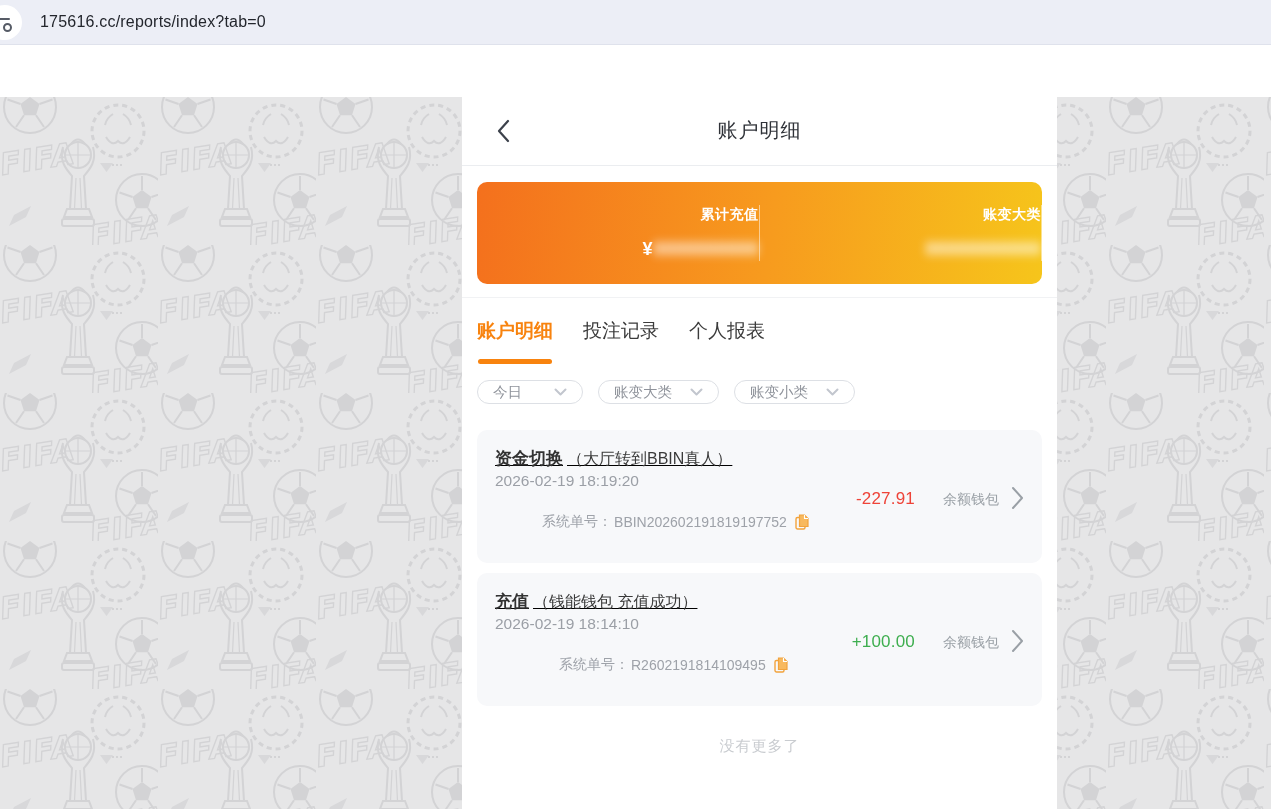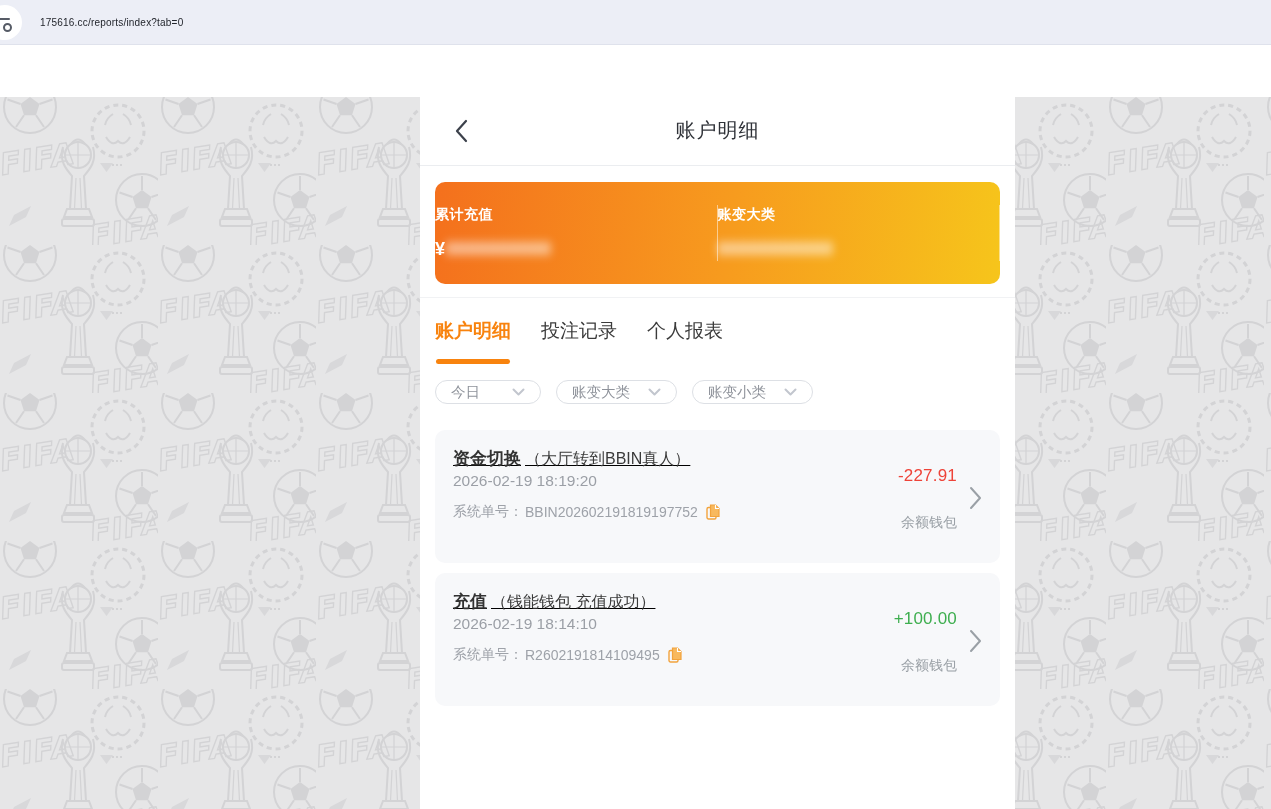--- a/index.html
+++ b/index.html
@@ -4,39 +4,39 @@
 <style>
   * { margin:0; padding:0; box-sizing:border-box; }
   html,body { width:1271px; height:809px; background:#fff; font-family:"Liberation Sans","DejaVu Sans",sans-serif; overflow:hidden; }
 
   
   .browser-bar { position:relative; height:45px; background:#eceef6; border-bottom:1px solid #dfe2ec; display:flex; align-items:center; padding-left:40px; }
   .favicon-circle { position:absolute; left:-13px; top:5px; width:35px; height:35px; border-radius:50%; background:#fff; display:flex; align-items:center; justify-content:center; }
   .favicon-glyph { width:12px; height:12px; position:relative; }
   .favicon-glyph::before { content:""; position:absolute; left:0; top:1px; width:11px; height:2.5px; background:#565b66; border-radius:1px; }
   .favicon-glyph::after { content:""; position:absolute; left:4px; top:6px; width:5px; height:5px; border:2px solid #565b66; border-radius:50%; }
-  .url-text { font-size:10px; color:#23262d; letter-spacing:.2px; }
+  .url-text { font-size:16px; color:#23262d; letter-spacing:.2px; }
 
   
   .page { position:relative; height:764px; background:#fff; }
   .pattern-layer { position:absolute; left:0; right:0; top:52px; bottom:0; }
   .pattern-layer svg { display:block; width:100%; height:100%; }
 
   
-  .app { position:absolute; left:420px; top:0; width:595px; height:764px; background:#fff; }
+  .app { position:absolute; left:462px; top:0; width:595px; height:764px; background:#fff; }
 
   .app-header { height:121px; border-bottom:1px solid #ebedf0; position:relative; }
   .header-row { position:absolute; left:0; right:0; bottom:0; height:69px; display:flex; align-items:center; justify-content:center; }
   .back-btn { position:absolute; left:28px; top:50%; transform:translateY(-50%); width:26px; height:26px; display:flex; align-items:center; justify-content:center; cursor:pointer; }
   .page-title { font-size:20px; color:#2f3238; font-weight:500; letter-spacing:1px; }
 
   
   .summary-section { padding:16px 15px 13px; }
   .gradient-card { height:102px; border-radius:10px; background:linear-gradient(97deg,#f4701d 0%,#f79b1e 52%,#f6c51b 100%); display:flex; align-items:center; }
-  .sum-col { flex:1; text-align:left; color:#fff; }
+  .sum-col { flex:1; text-align:right; color:#fff; }
   .sum-divider { width:1px; height:56px; background:rgba(255,255,255,.5); }
   .sum-label { font-size:14px; font-weight:bold; margin-bottom:15px; letter-spacing:.5px; }
   .sum-value { font-size:18px; font-weight:bold; height:22px; }
   .masked { display:inline-block; filter:blur(5px); color:rgba(255,255,255,.92); letter-spacing:.5px; max-width:128px; overflow:hidden; vertical-align:bottom; }
   .yen { margin-right:1px; }
 
   
   .tabs-section { border-top:1px solid #f1f2f4; padding:20px 15px 0; }
   .tabs { display:flex; gap:30px; }
   .tab { position:relative; font-size:19px; color:#3b3b3b; padding-bottom:20px; cursor:pointer; }
@@ -50,25 +50,25 @@
   .pill-wide { width:121px; }
 
   
   .list-section { padding:26px 15px 0; }
   .txn-card { background:#f7f8fa; border-radius:10px; min-height:133px; padding:17px 18px 15px; display:flex; margin-bottom:10px; cursor:pointer; }
   .txn-left { flex:1; min-width:0; }
   .txn-title-row { display:flex; align-items:baseline;text-decoration:underline; }
   .txn-title { font-size:17px; font-weight:bold; color:#333; }
   .txn-subtitle { font-size:16px; color:#3a3a3a; margin-left:4px; }
   .txn-date { margin-top:2px; font-size:15.5px; color:#9b9fa6; }
-  .txn-order { margin-top:13px; font-size:14px; color:#9ea2a9; display:flex; align-items:center; }
+  .txn-order { margin-top:23px; font-size:14px; color:#9ea2a9; display:flex; align-items:center;justify-content:center; }
   .order-no { margin-left:2px; }
   .copy-btn { margin-left:8px; display:flex; align-items:center; cursor:pointer; }
   .txn-right { display:flex; align-items:center; gap:12px; }
-  .txn-right-stack { display:flex; flex-direction:column; align-items:flex-end; gap:28px; padding-top:3px; }
+  .txn-right-stack { display:flex; flex-direction:row; align-items:flex-end; gap:28px; padding-top:3px; }
   .txn-amount { font-size:17px; letter-spacing:.2px; }
   .amount-neg { color:#ee4338; }
   .amount-pos { color:#3eae4f; }
   .txn-wallet { font-size:14px; color:#9aa0a6; }
   .chev-right { display:flex; align-items:center; }
 
   .no-more { margin-top:31px; text-align:center; font-size:15px; color:#c9ccd0; letter-spacing:1px; }
 </style>
 </head>
 <body>
@@ -247,16 +247,17 @@
             <span class="txn-wallet">余额钱包</span>
           </div>
           <span class="chev-right">
             <svg width="13" height="24" viewBox="0 0 13 24">
               <path d="M2 2 L11 12 L2 22" fill="none" stroke="#9aa0a6" stroke-width="2" stroke-linecap="round" stroke-linejoin="round"></path>
             </svg>
           </span>
         </div>
       </div>
 
+      <div class="no-more">没有更多了</div>
     </div>
 
   </div>
 </div>
 
 </body></html>

